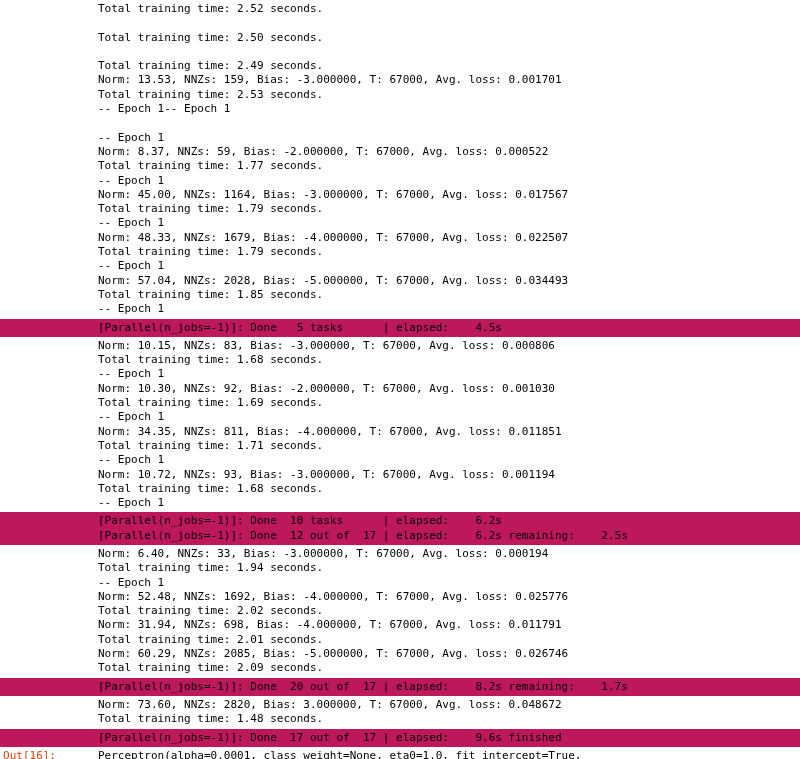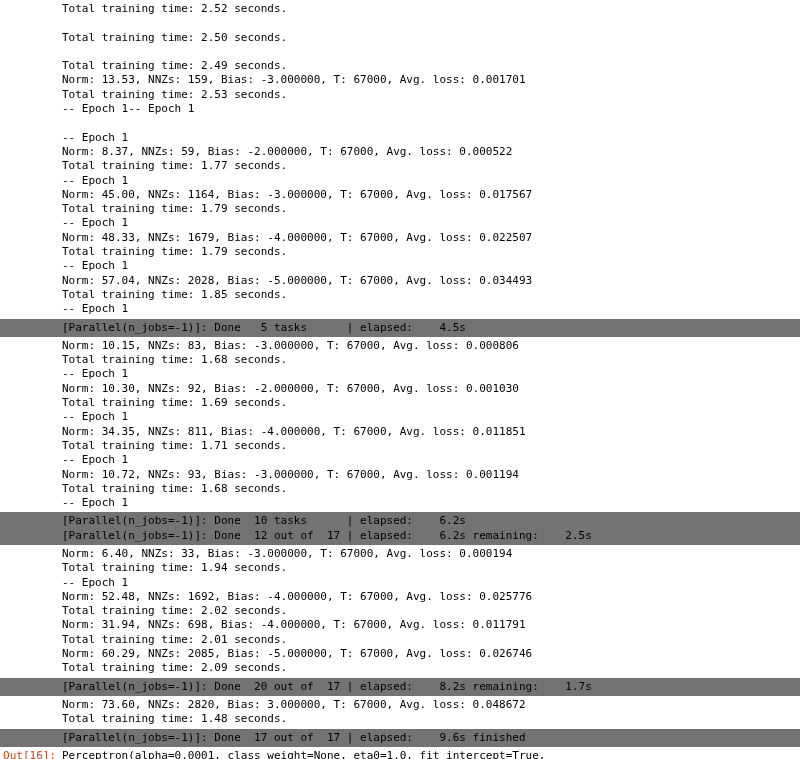--- a/index.html
+++ b/index.html
@@ -26,23 +26,24 @@
       font-size: 11px;
     }
     .prompt.out {
       color: #D84315;
     }
     .content {
       flex: 1;
       white-space: pre;
       padding: 2px 4px 2px 0;
       overflow: hidden;
+      margin-left: 36px;
     }
     .stderr {
-      background: #737373;
+      background: #be185d;
     }
     .plain {
       background: #fff;
     }
     .outrep {
       background: #fff;
     }
   </style>
 </head>
 <body>

